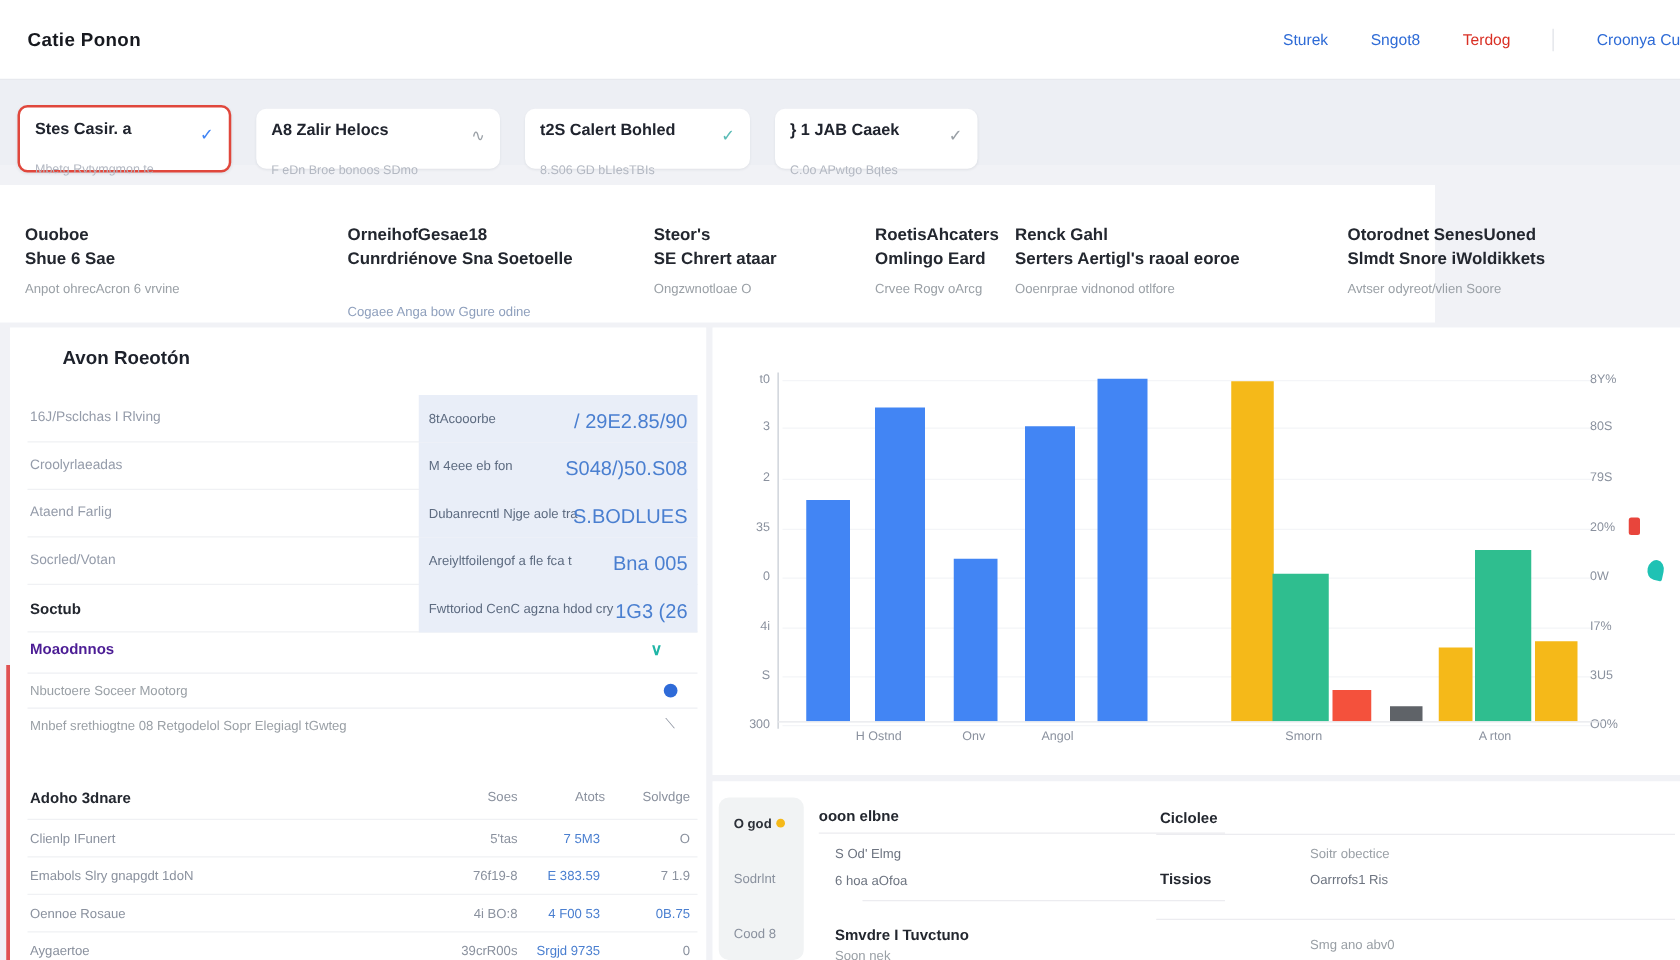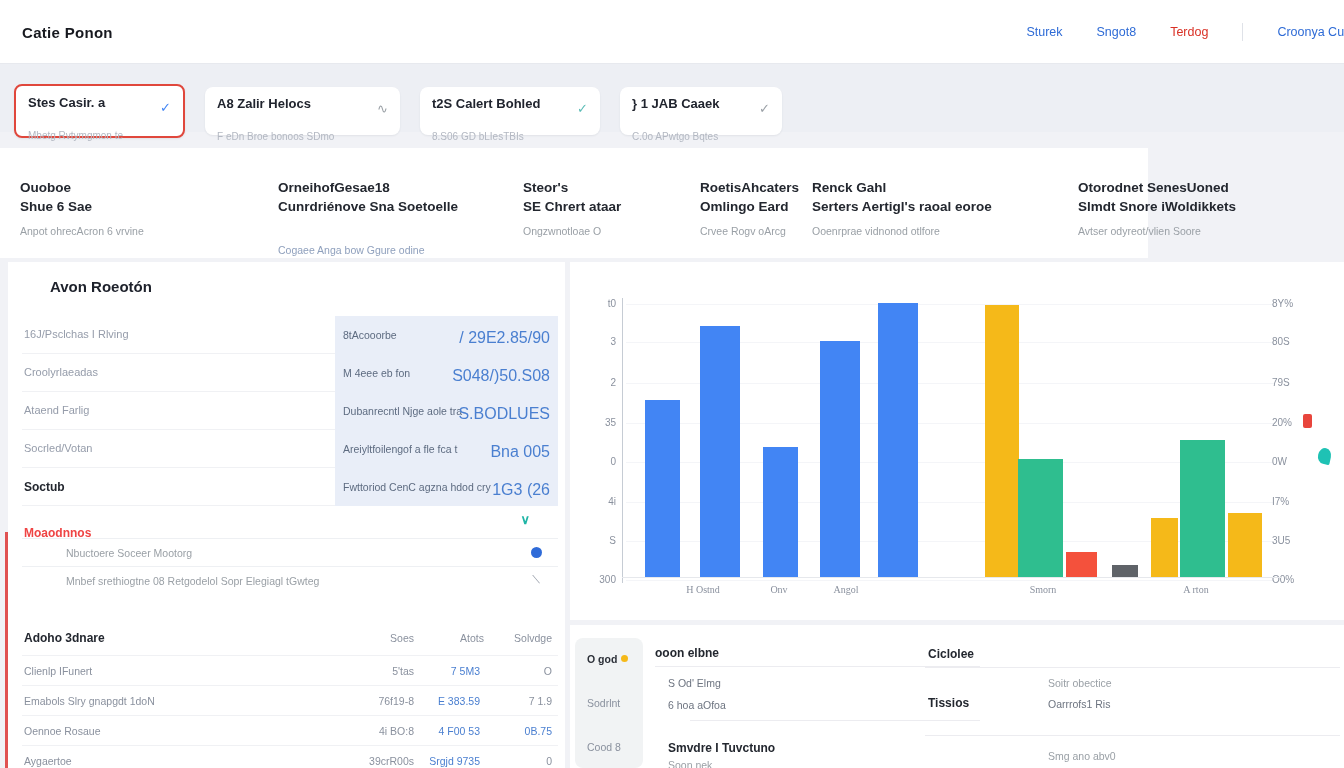--- a/index.html
+++ b/index.html
@@ -41,26 +41,26 @@
   .panel-title { position:absolute; left:14px; top:16px; font-size:15px; font-weight:700; color:#1d212b;margin-left:28px; }
   .kv-rows { position:absolute; left:14px; top:54px; width:536px; }
   .kv-row { position:relative; height:38px; border-bottom:1px solid #f0f1f4; }
   .kv-label { position:absolute; left:2px; top:12px; font-size:11px; color:#959caa; white-space:nowrap; }
   .kv-label.bold { color:#23272f; font-weight:700; font-size:12px; }
   .kv-mid { position:absolute; left:313px; top:0; width:223px; height:38px; background:#e9eef8; }
   .kv-key { position:absolute; left:8px; top:13px; font-size:10.5px; color:#5d6b80; white-space:nowrap; }
   .kv-val { position:absolute; right:8px; top:13px; font-size:16px; color:#4a7fd0; white-space:nowrap; }
 
   .acc-row { position:absolute; left:14px; top:246px; width:536px; height:28px; cursor:pointer; }
-  .acc-label { position:absolute; left:2px; top:18px; font-size:12px; font-weight:700; color:#ef4444; }
+  .acc-label { position:absolute; left:2px; top:4px; font-size:12px; font-weight:700; color:#4c1d95; }
   .acc-chev { position:absolute; right:28px; top:4px; font-size:13px; color:#1fb5a6; font-weight:700; }
 
   .mini-rows { position:absolute; left:14px; top:276px; width:536px; }
   .mini-row { position:relative; height:28px; border-top:1px solid #eef0f3; cursor:pointer; }
-  .mini-label { position:absolute; left:2px; top:8px; font-size:10.5px; color:#9aa0a6; white-space:nowrap;margin-left:42px; }
+  .mini-label { position:absolute; left:2px; top:8px; font-size:10.5px; color:#9aa0a6; white-space:nowrap; }
   .mini-ico-dot { position:absolute; right:16px; top:8px; width:11px; height:11px; border-radius:50%; background:#2f6bd8; }
   .mini-ico-slash { position:absolute; right:18px; top:6px; font-size:11px; color:#8a919e; }
 
   .tbl { position:absolute; left:14px; top:363px; width:536px; }
   .tbl-head { position:relative; height:30px; }
   .tbl-title { position:absolute; left:2px; top:6px; font-size:12px; font-weight:700; color:#23272f; }
   .th { position:absolute; top:7px; font-size:10.5px; color:#8a919e; text-align:right; }
   .th.c1 { right:144px; } .th.c2 { right:74px; } .th.c3 { right:6px; }
   .tr { position:relative; height:30px; border-top:1px solid #f0f1f4; }
   .td-name { position:absolute; left:2px; top:9px; font-size:10.5px; color:#8a919e; white-space:nowrap; }
@@ -69,21 +69,21 @@
   .td.blue { color:#4a7fd0; }
   .red-vline { position:absolute; left:5px; top:532px; width:3px; height:236px; background:#e05252; }
 
   
   .chart-panel { position:absolute; left:570px; top:262px; width:774px; height:358px; background:#fff; }
   .axis-v { position:absolute; left:52px; top:36px; width:1px; height:285px; background:#c6ccd4; }
   .axis-base { position:absolute; left:52px; top:315px; width:660px; height:1px; background:#e6e8ec; }
   .gridline { position:absolute; left:56px; width:648px; height:1px; background:#f4f5f8; }
   .ytick { position:absolute; left:0; width:46px; text-align:right; font-size:10px; color:#8a919e; }
   .rtick { position:absolute; left:702px; font-size:10px; color:#8a919e; }
-  .xtick { position:absolute; top:322px; transform:translateX(-50%); font-size:10px; color:#8a919e; white-space:nowrap;font-family:Liberation Serif, serif; }
+  .xtick { position:absolute; top:322px; transform:translateX(-50%); font-size:10px; color:#8a919e; white-space:nowrap; }
   .bar { position:absolute; }
   .marker-red { position:absolute; left:733px; top:152px; width:9px; height:14px; border-radius:2px; background:#e8453c; }
   .marker-teal { position:absolute; left:748px; top:186px; width:13px; height:16px; background:#1fc2b4; border-radius:50% 50% 10% 50%; transform:rotate(12deg); }
 
   
   .bottom-panel { position:absolute; left:570px; top:625px; width:880px; height:143px; background:#fff; }
   .mini-tabs { position:absolute; left:5px; top:13px; width:68px; height:130px; background:#f1f3f4; border-radius:8px; }
   .mtab { position:relative; height:44px; cursor:pointer; }
   .mtab-label { position:absolute; left:12px; top:15px; font-size:10.5px; color:#8a919e; white-space:nowrap; }
   .mtab.active .mtab-label { color:#2c3038; font-weight:700; }

